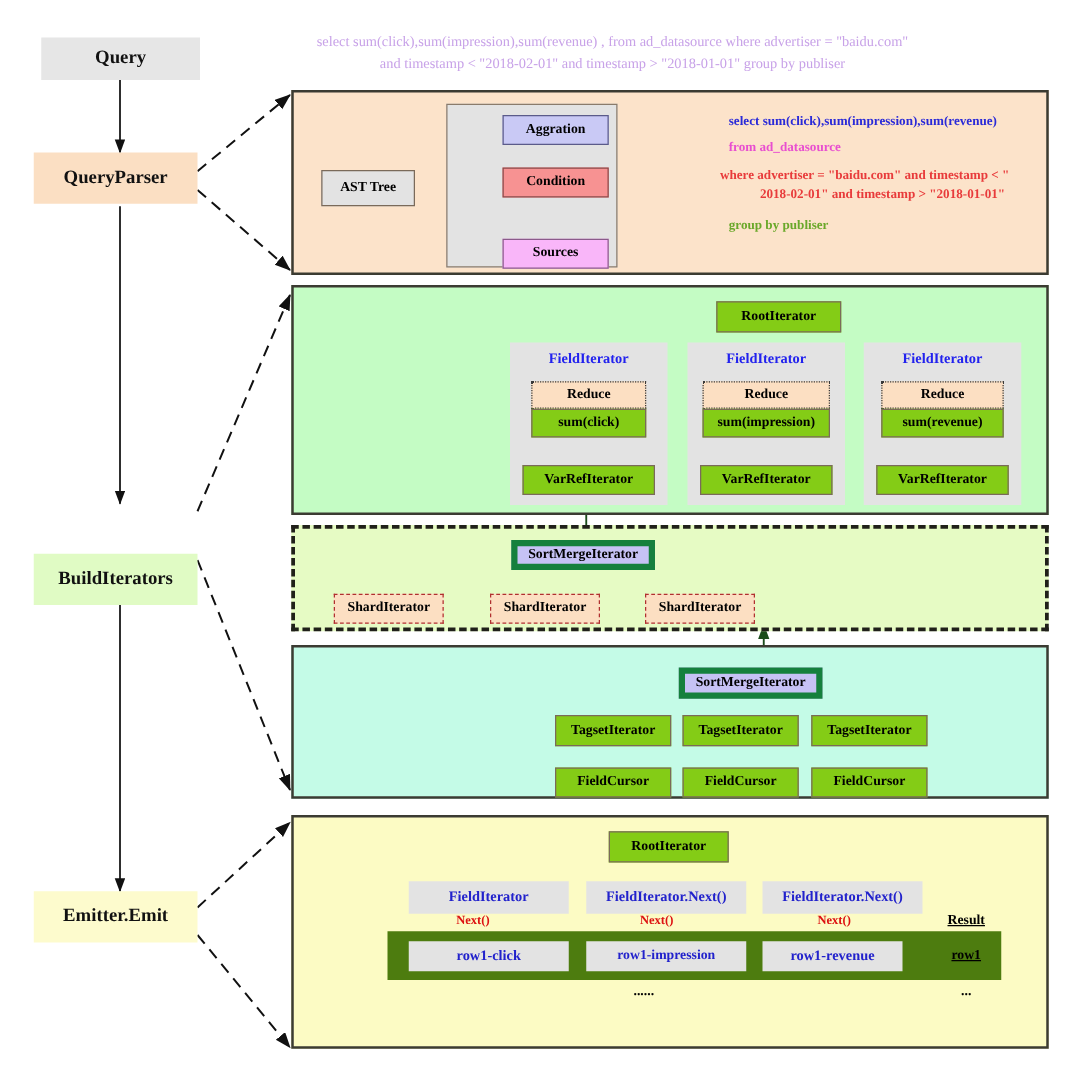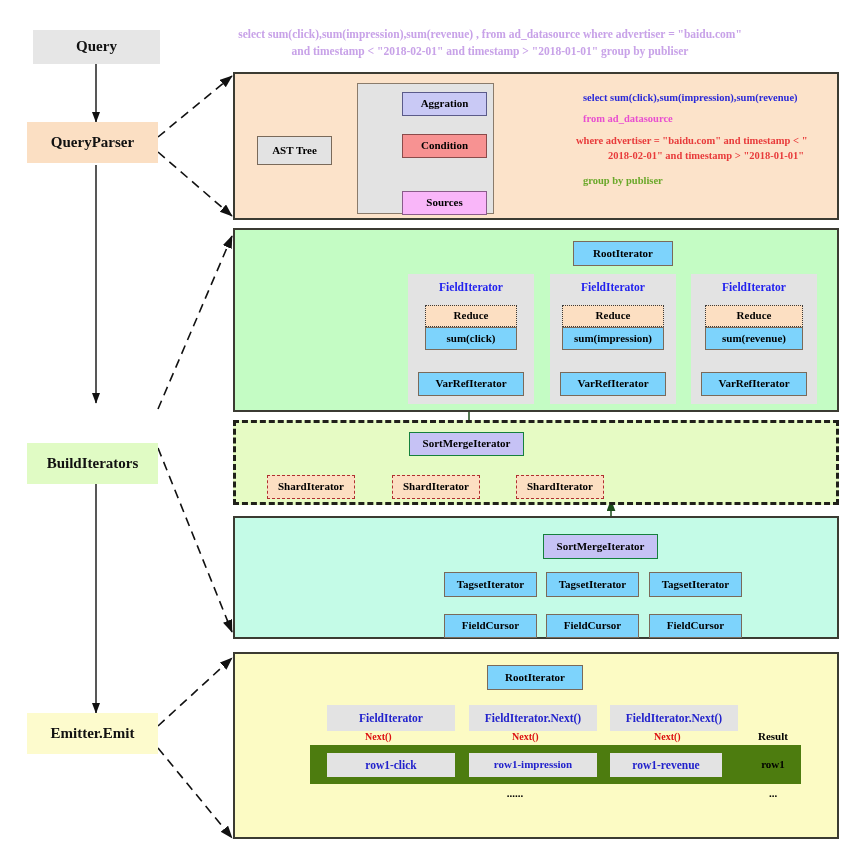--- a/index.html
+++ b/index.html
@@ -28,38 +28,38 @@
   .panel-cyan  {background:#c4fbe7;}
   .panel-yellow{background:#fcfbc4;}
 
   
   .sub-grey{background:#e3e3e3;border:1px solid #8a7b6b;}
   .sub-grey-nb{background:#e3e3e3;}
 
   
   .bx{border:1px solid #6b5b4b;font-size:11px;font-weight:bold;color:#000;}
   .bx-grey   {background:#e3e3e3;border:1px solid #7a6a5a;}
-  .bx-peach  {background:#7dd3fc;border:1px solid #7a6a5a;}
+  .bx-peach  {background:#84cc16;border:1px solid #7a6a5a;}
   .bx-peach-d{background:#fcdfc2;border:1px dotted #3a3a3a;}
   .bx-peach-dash{background:#fcdfc2;border:1px dashed #b03030;}
   .bx-blue   {background:#c9c9f5;border:1px solid #5b5b8a;}
   .bx-red    {background:#f79292;border:1px solid #8a4b4b;}
   .bx-pink   {background:#f9b6f9;border:1px solid #8a5b8a;}
-  .bx-lav    {background:#c6c2f5;border:1px solid #15803d;}
+  .bx-lav    {background:#c6c2f5;border:5px solid #15803d;}
   .bx-greyr  {background:#e3e3e3;border:none;color:#2222cc;}
   .bx-purple {background:#4d7c0f;}
-  .sql-top {color:#c8a2e8;font-size:11.5px;font-weight:bold;text-align:center;line-height:1.45;}
+  .sql-top {color:#c8a2e8;font-size:11.5px;font-weight:normal;text-align:center;line-height:1.45;}
   .ann{font-size:10.5px;font-weight:bold;line-height:1.4;}
   .ann-blue   {color:#2a2ad8;}
   .ann-magenta{color:#e84fd0;}
   .ann-red    {color:#e83b3b;}
   .ann-green  {color:#6aa82a;}
   .lbl-fi{color:#2222ee;font-size:11.5px;font-weight:bold;text-align:center;}
   .lbl-next{color:#dd1111;font-size:10px;font-weight:bold;}
-  .lbl-result{color:#000;font-size:11px;font-weight:bold;}
+  .lbl-result{color:#000;font-size:11px;font-weight:bold;text-decoration:underline;}
   .dots{color:#000;font-size:11px;font-weight:bold;text-align:center;}
 
   svg.overlay{position:absolute;left:0;top:0;width:862px;height:863px;
               pointer-events:none;overflow:visible;}
 </style>
 </head>
 <body>
 
 <div id="root">
 

